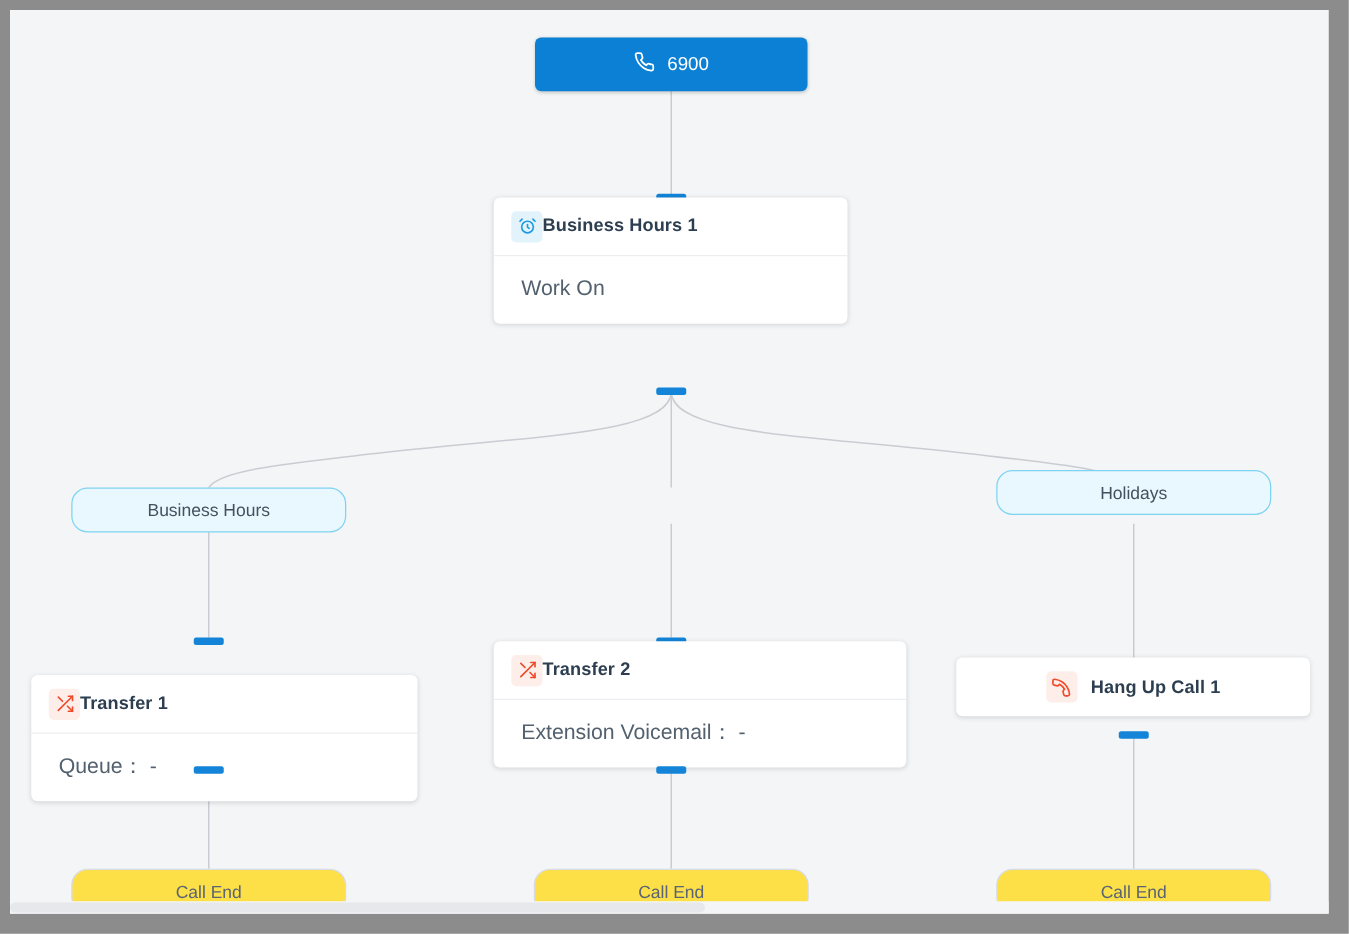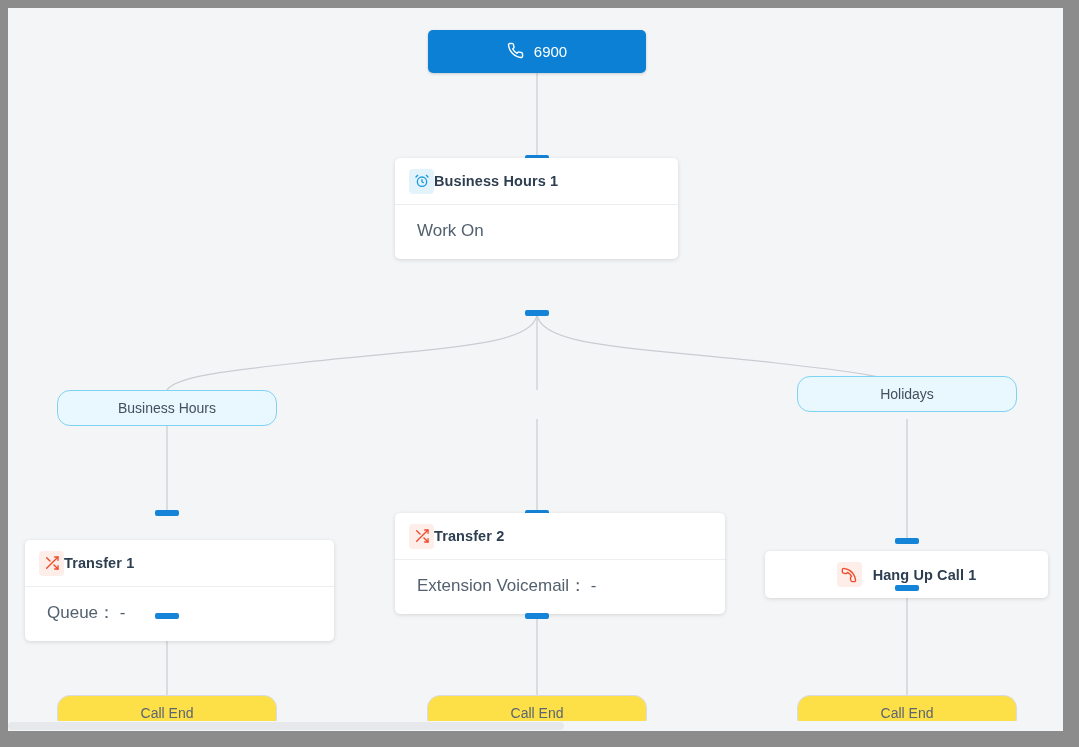--- a/index.html
+++ b/index.html
@@ -214,21 +214,21 @@
         </span>
         <span class="card-title">Transfer 2</span>
       </div>
       <div class="card-body">
         <div class="line">Extension Voicemail： -</div>
       </div>
     </div>
     <div class="handle" style="left:517px;top:605px;"></div>
 
     <div class="handle" style="left:887px;top:530px;"></div>
-    <div class="node card" style="left:757px;top:543px;width:283px;">
+    <div class="node card" style="left:757px;top:518px;width:283px;">
       <div class="card-head centered no-border">
         <span class="icon-badge icon-red" style="margin-right:11px;">
           <svg width="16" height="16" viewBox="0 0 24 24" fill="none" stroke="#ef4a2a" stroke-width="2" stroke-linecap="round" stroke-linejoin="round" transform="rotate(180)">
             <path d="M22 16.92v3a2 2 0 0 1-2.18 2 19.79 19.79 0 0 1-8.63-3.07 19.5 19.5 0 0 1-6-6
                      19.79 19.79 0 0 1-3.07-8.67A2 2 0 0 1 4.11 2h3a2 2 0 0 1 2 1.72c.127.96.361 1.903.7 2.81
                      a2 2 0 0 1-.45 2.11L8.09 9.91a16 16 0 0 0 6 6l1.27-1.27a2 2 0 0 1 2.11-.45
                      c.907.339 1.85.573 2.81.7A2 2 0 0 1 22 16.92z"></path>
           </svg>
         </span>
         <span class="card-title">Hang Up Call 1</span>

